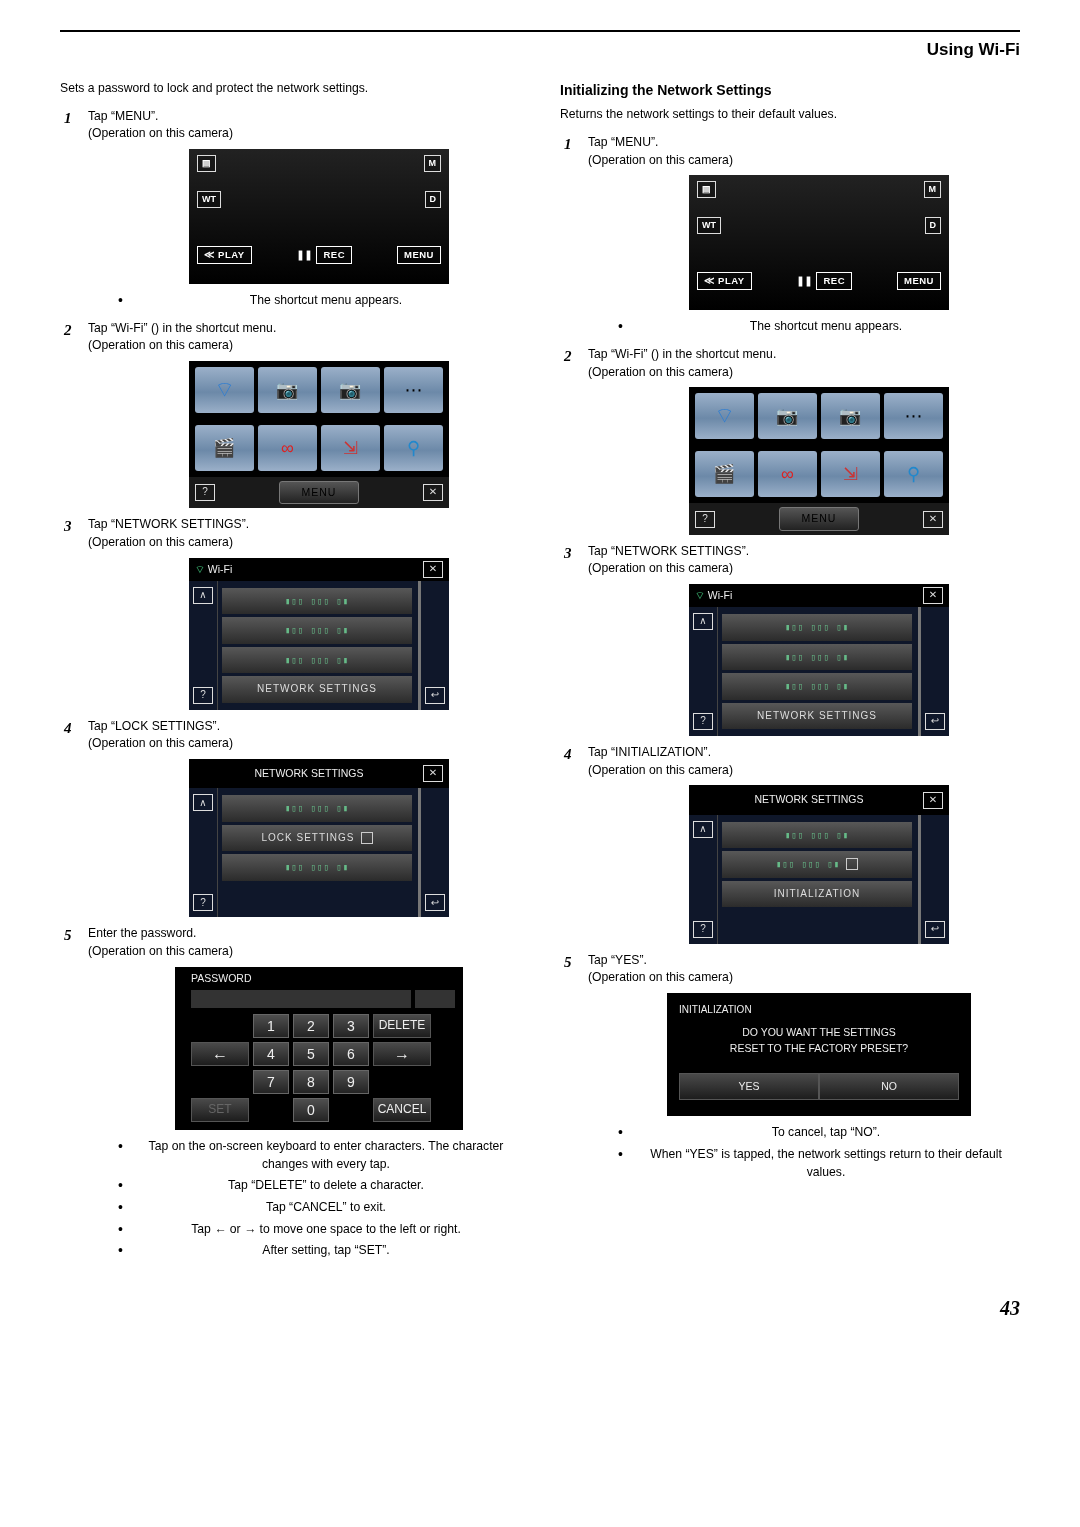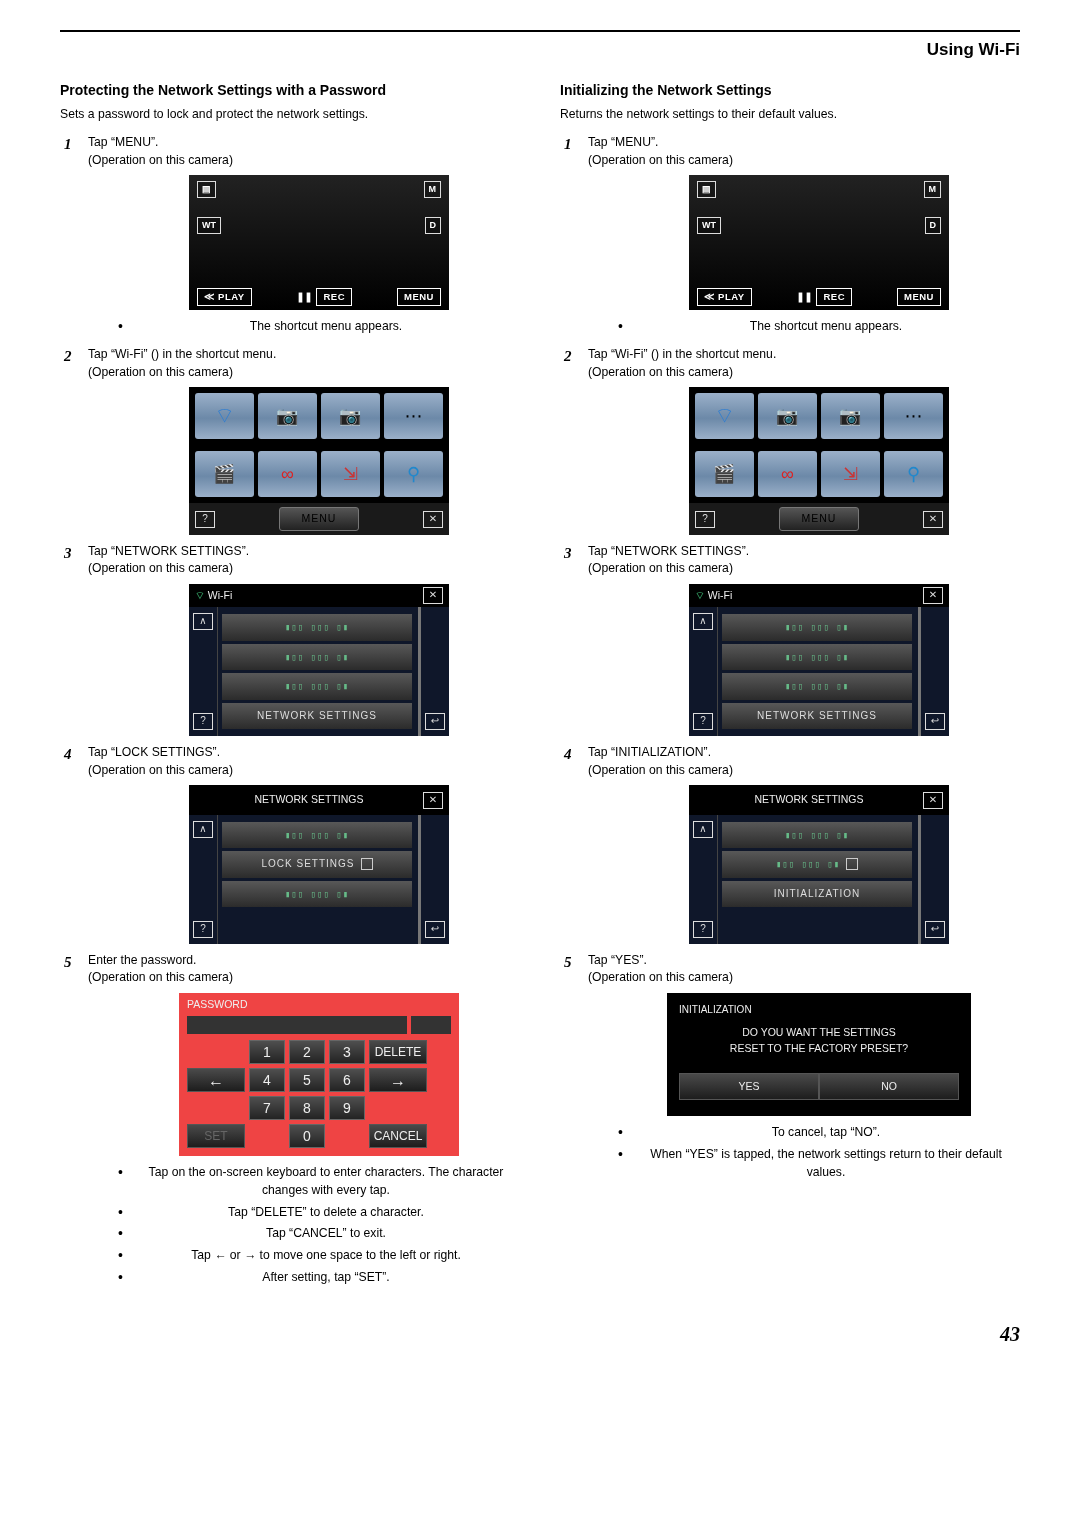--- a/index.html
+++ b/index.html
@@ -27,35 +27,35 @@
   .screen .side { display:flex; flex-direction:column; justify-content:space-between; padding:6px 4px; }
   .listitem { background:#3a3a3a; background:linear-gradient(#585858,#2b2b2b); color:#9aa; padding:6px; margin:3px 0; text-align:center; font-size:10px; letter-spacing:1px; }
   .listitem.sel { color:#ddd; }
   .listarea { flex:1; padding:4px 6px 4px 4px; border-left:1px solid #444; border-right:3px solid #777; }
   .ns-title { text-align:center; padding:4px; font-size:10.5px; }
   .wifi-icon { color:#2e8b57; font-weight:bold; }
 
   
   .recscreen { width:260px; height:135px; background:linear-gradient(#222,#000); margin:0 auto; position:relative; color:#fff; }
   .recscreen .ic { position:absolute; border:1px solid #ddd; padding:1px 4px; font-size:9px; font-weight:bold; background:rgba(0,0,0,.2); }
-  .recscreen .bot { position:absolute; bottom:4px; left:0; right:0; display:flex; justify-content:space-between; padding:0 8px; font-size:9.5px; font-weight:bold; align-items:center; }
+  .recscreen .bot { position:absolute; bottom:20px; left:0; right:0; display:flex; justify-content:space-between; padding:0 8px; font-size:9.5px; font-weight:bold; align-items:center; }
   .recscreen .bot .lab { border:1px solid #fff; padding:1px 6px; color:#fff; letter-spacing:.5px;}
   .recscreen .bot .play::before{content:"≪"; font-size:10px;}
   .recscreen .bot .rec{ display:flex; align-items:center; gap:4px;}
 
   
   .smenu { width:260px; background:#000; margin:0 auto; }
   .smenu .toprow, .smenu .botrow { display:flex; gap:4px; padding:6px; }
   .smenu .cell { flex:1; height:46px; background:linear-gradient(#9bb0c9,#6c89a8 55%,#9bb0c9); border-radius:3px; display:flex; align-items:center; justify-content:center; font-size:18px; }
   .smenu .cell.icon span{font-size:22px;}
   .smenu .bar { display:flex; align-items:center; justify-content:space-between; background:#1a1a1a; padding:4px 6px; }
   .smenu .menu-pill { background:linear-gradient(#555,#222); border:1px solid #777; border-radius:3px; padding:3px 22px; font-size:10.5px; letter-spacing:1px; }
 
   
-  .pwd { width:280px; background:#ef4444; color:#eee; margin:0 auto; font-size:11px; }
+  .pwd { width:280px; background:#000000; color:#eee; margin:0 auto; font-size:11px;padding-left:8px; }
   .pwd .title { padding:4px 8px; font-size:10.5px; }
   .pwd .disp { display:flex; gap:4px; padding:0 8px 4px 8px; }
   .pwd .disp div{ background:#333; height:18px;}
   .pwd .disp .d1{flex:1;} .pwd .disp .d2{width:40px;}
   .pwd .grid { display:flex; padding:2px 8px 8px 8px; gap:4px; }
   .pwd .keys { display:grid; grid-template-columns:repeat(3,36px); grid-auto-rows:24px; gap:4px; }
   .pwd .key { background:linear-gradient(#4f4f4f,#232323); border:1px solid #666; display:flex; align-items:center; justify-content:center; font-size:14px; }
   .pwd .stack { display:grid; grid-template-rows:repeat(4,24px); gap:4px; width:58px;}
   .pwd .stack .btn{ background:linear-gradient(#4a4a4a,#1d1d1d); border:1px solid #555; display:flex; align-items:center; justify-content:center; font-size:12px;}
   .pwd .stack .btn.arrow{font-size:16px;}
@@ -73,21 +73,20 @@
 </head>
 <body>
 
 <div class="page">
   <div class="rule"></div>
   <div class="chapter">Using Wi-Fi</div>
 
   <div class="columns">
 
     <div class="col">
-      <div class="h2">Protecting the Network Settings with a Password</div>
       <div class="sub">Sets a password to lock and protect the network settings.</div>
 
       <ol class="steps">
 
         <li class="step">
           <span>Tap “MENU”.</span><br>
           <span>(Operation on this camera)</span>
           <div class="fig">
             <div class="recscreen">
               <span class="ic" style="top:6px;left:8px;">▤</span>

